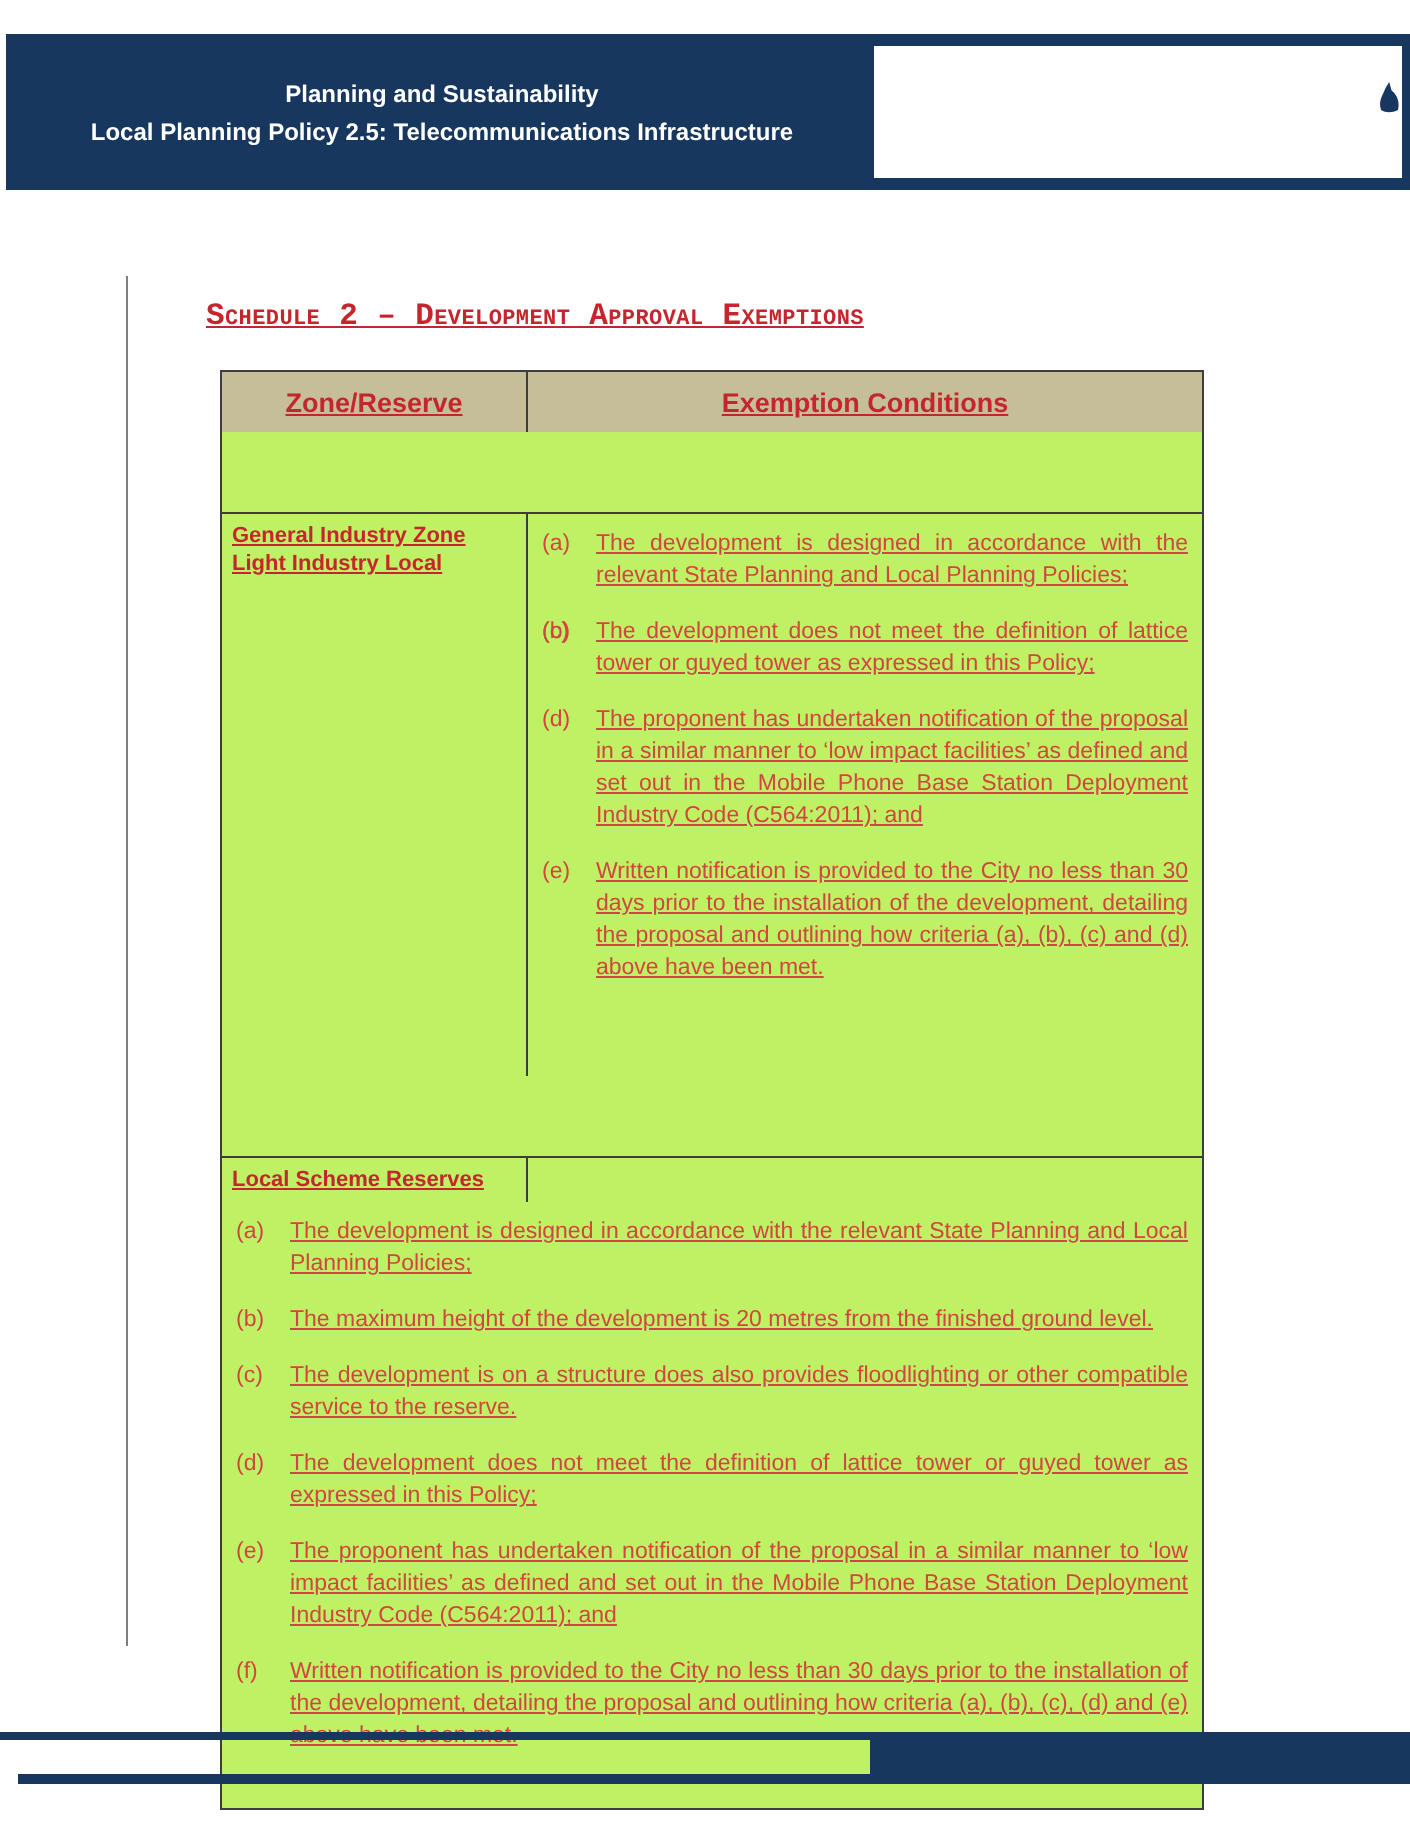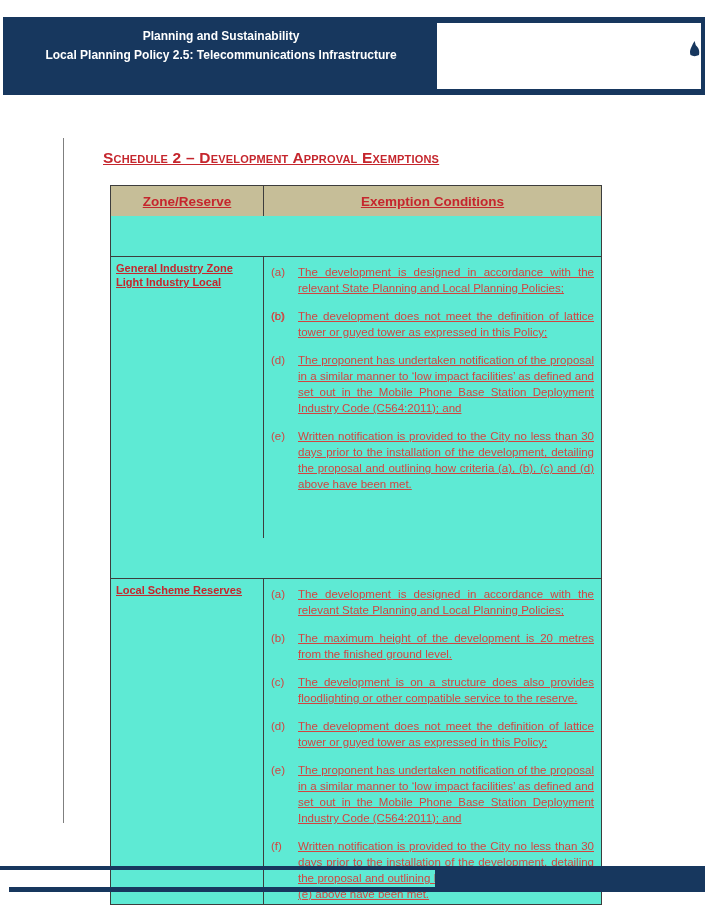--- a/index.html
+++ b/index.html
@@ -8,21 +8,21 @@
     position:relative; width:705px; height:913px; background:#ffffff;
     font-family:"Liberation Sans", sans-serif; overflow:hidden;
   }
 
   
   .header-bar {
     position:absolute; left:3px; top:17px; width:702px; height:78px;
     background:var(--navy);
   }
   .header-text {
-    position:absolute; left:0; top:10px; width:436px;
+    position:absolute; left:0; top:21px; width:436px;
     text-align:center; color:#ffffff; font-weight:bold;
     font-size:12px; line-height:19px;
   }
   .header-logo-box {
     position:absolute; left:434px; top:6px; width:264px; height:66px;
     background:#ffffff;
   }
   .logo-mark { position:absolute; right:0px; top:16px; }
 
   
@@ -30,39 +30,40 @@
     position:absolute; left:63px; top:138px; width:1px; height:685px;
     background:#7f7f7f;
   }
 
   
   .doc-title {
     position:absolute; left:103px; top:149px;
     font-size:15.5px; font-weight:bold; font-variant:small-caps;
     letter-spacing:.2px; color:var(--red-strong);
     text-decoration:underline;
+    font-family:Liberation Mono, monospace;
   }
 
   
   .xtable {
     position:absolute; left:110px; top:185px; width:492px;
-    border:1px solid #3d3d3d; background:#5eead4;
+    border:1px solid #3d3d3d; background:#bef264;
   }
   .thead { display:flex; height:30px; background:var(--tan); }
   .th {
     display:flex; align-items:center; justify-content:center;
     font-weight:bold; font-size:13.5px; color:var(--red-strong);
     text-decoration:underline;
   }
   .th.col-zone { width:153px; border-right:1px solid #3d3d3d; }
   .th.col-cond { flex:1; }
 
   .trow { display:flex; border-top:1px solid #3d3d3d; overflow:hidden;margin-top:40px; }
   .trow.r0 { height:282px; }
-  .trow.r1 { height:326px; }
+  .trow.r1 { height:326px;flex-direction:column; }
   .td.zone {
     width:153px; border-right:1px solid #3d3d3d; padding:4px 5px;
   }
   .zone-line {
     font-weight:bold; font-size:11px; line-height:14px;
     color:var(--red-strong); text-decoration:underline;
   }
   .td.cond { flex:1; padding:7px 7px 0 7px; }
   .cond-item {
     position:relative; padding-left:27px; margin-bottom:12px;

